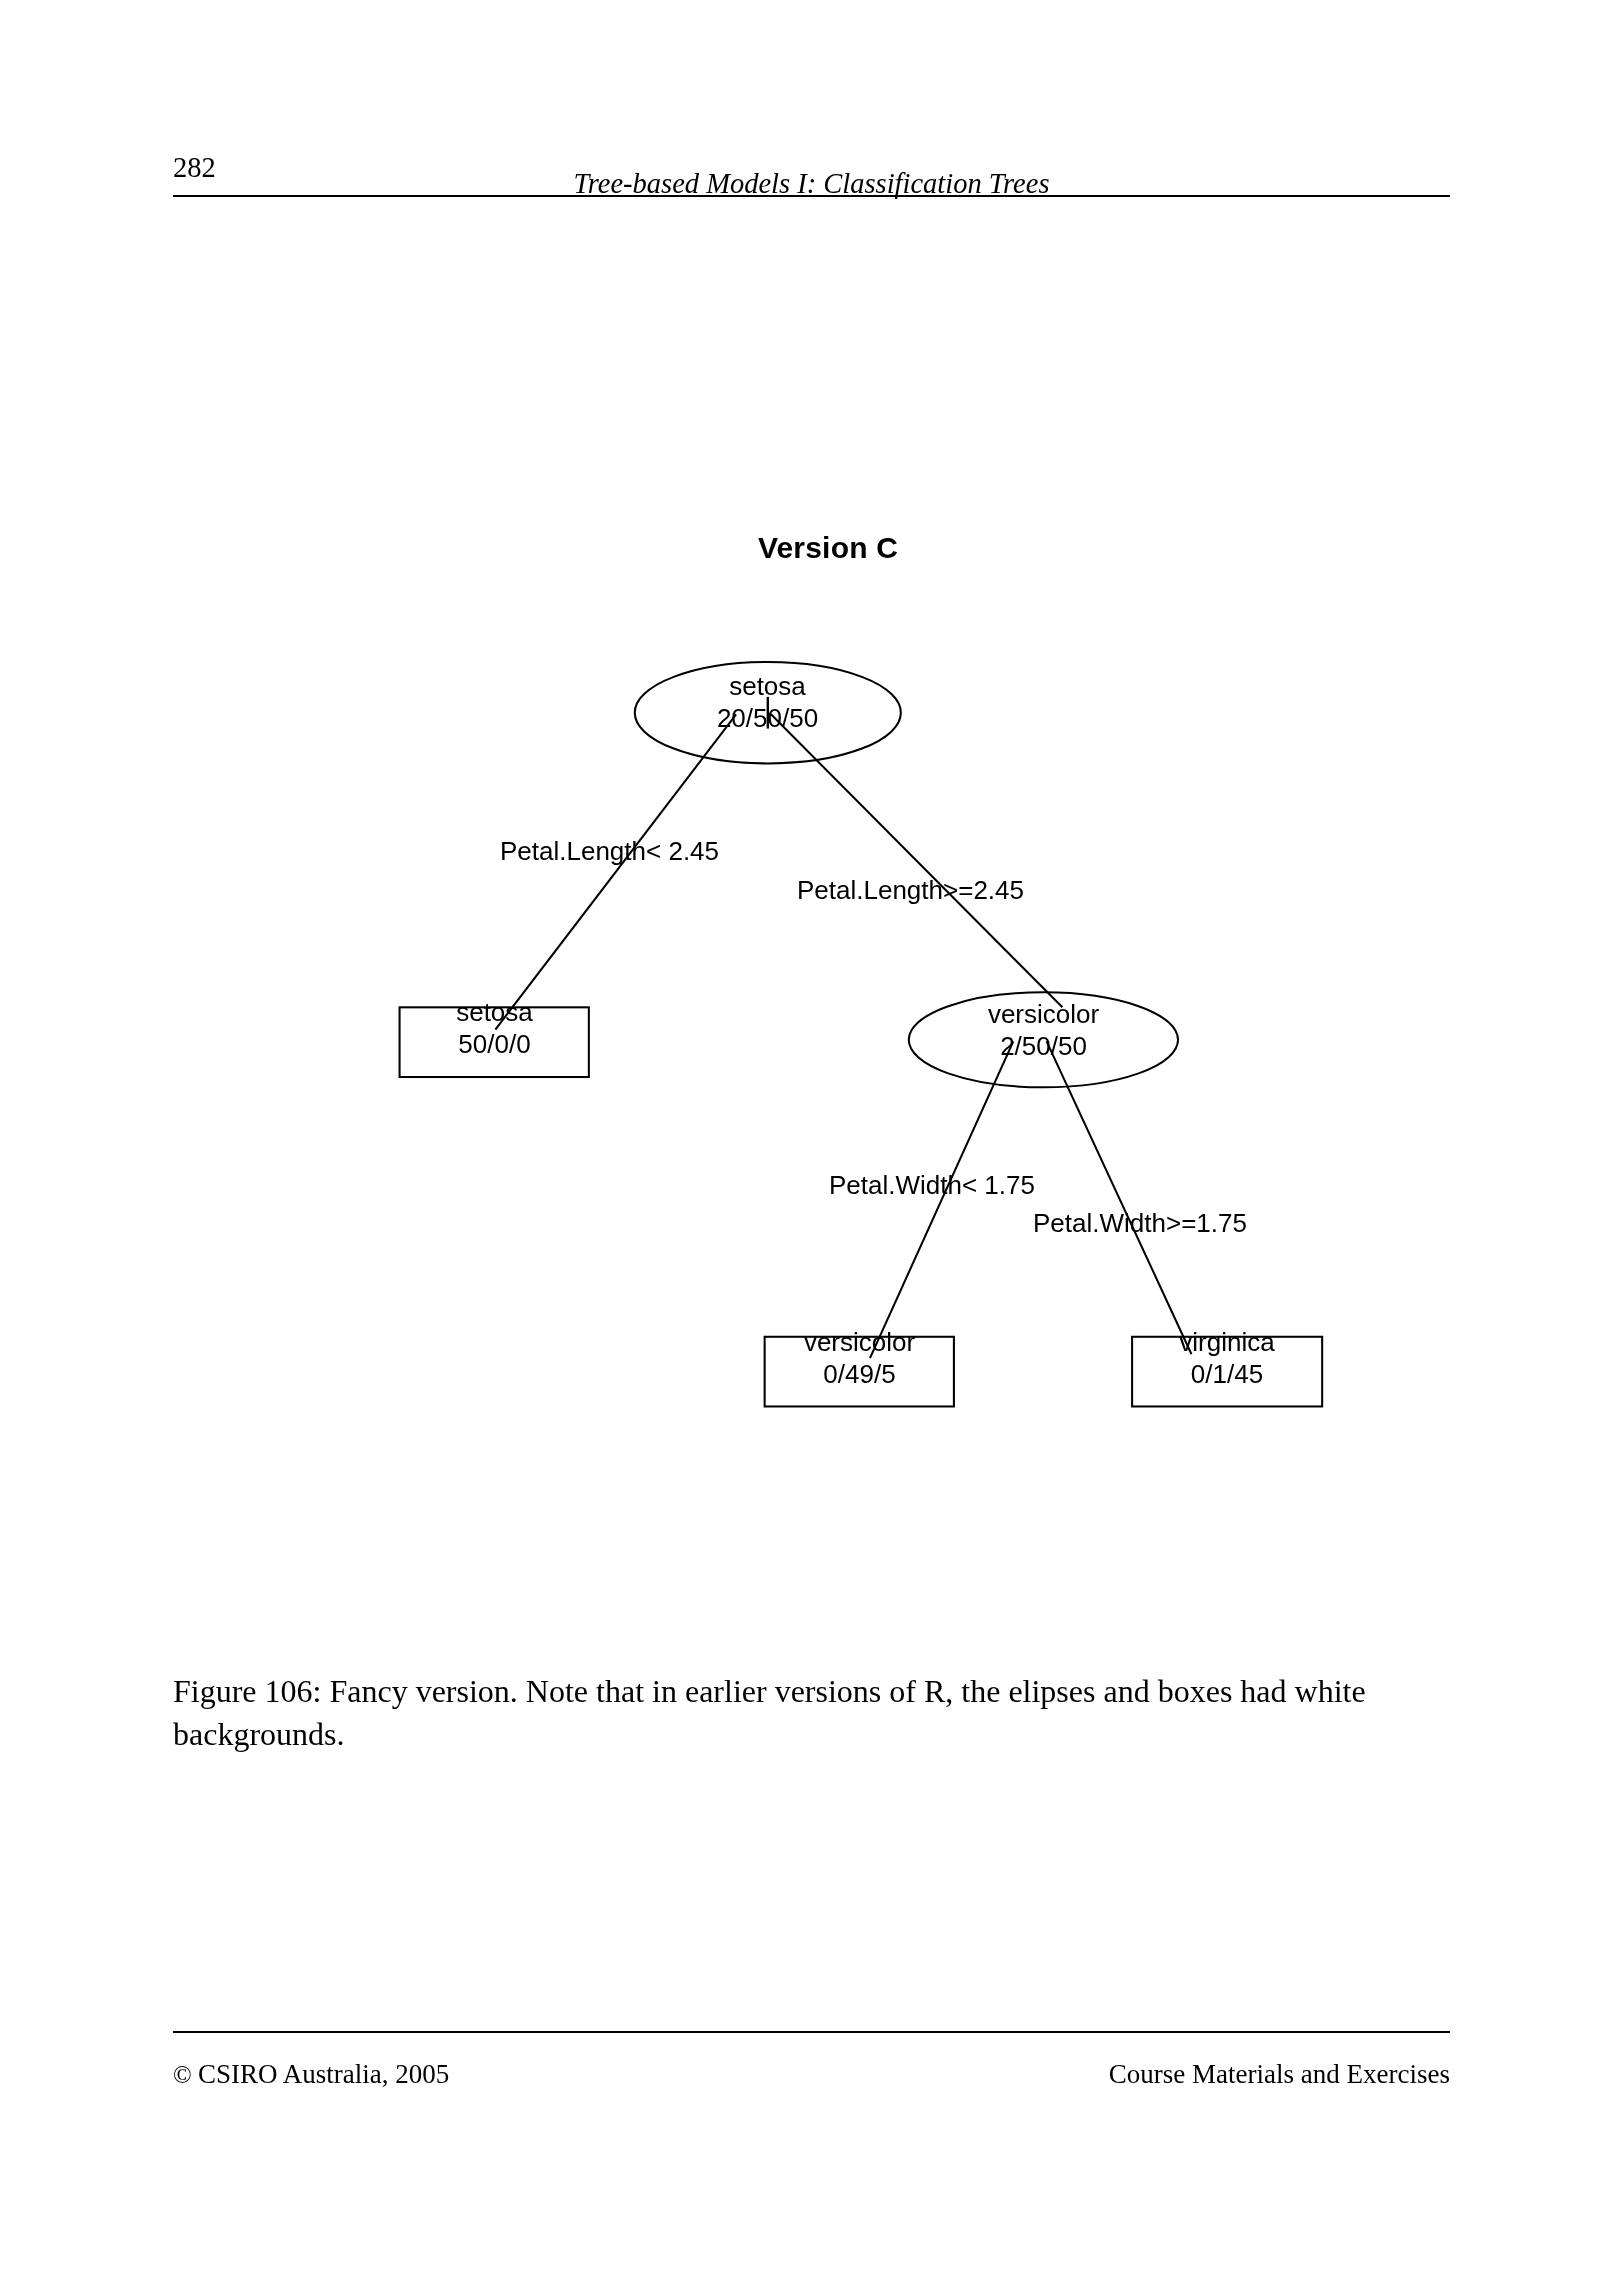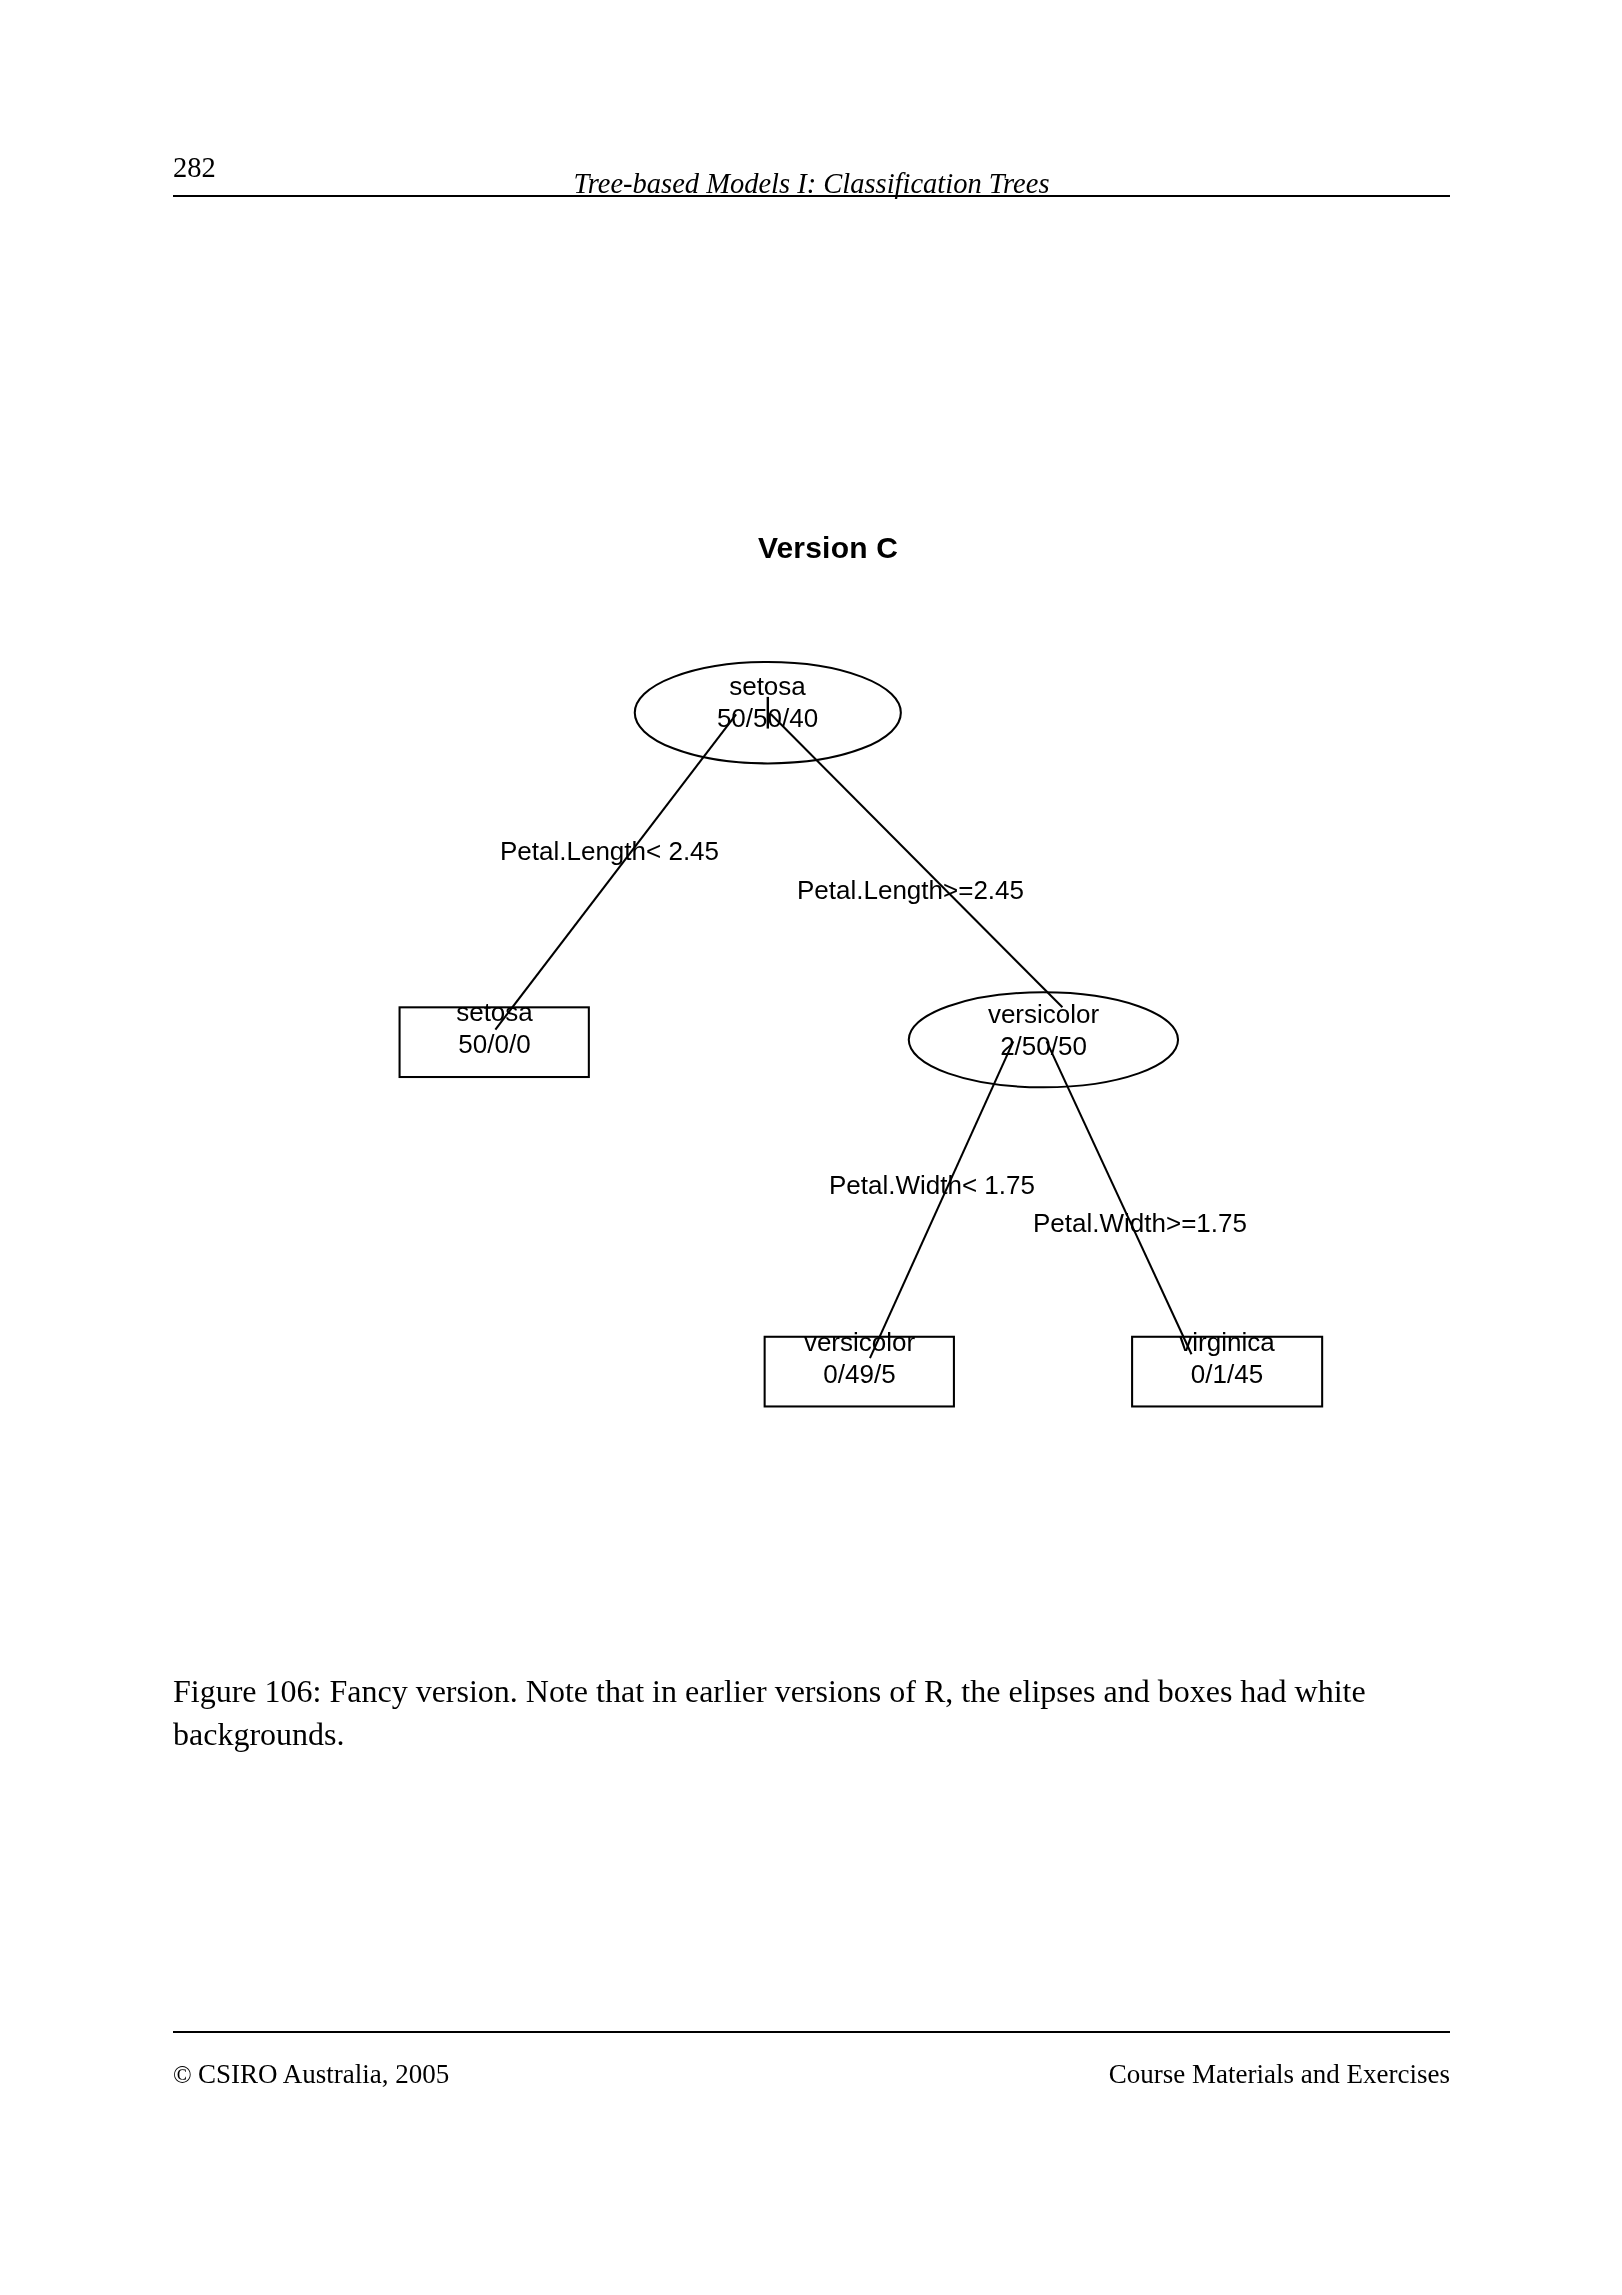--- a/index.html
+++ b/index.html
@@ -173,21 +173,21 @@
       <ellipse cx="948" cy="900" rx="168" ry="64"></ellipse>
       <rect x="483" y="1272" width="239" height="88"></rect>
       <ellipse cx="1296" cy="1313" rx="170" ry="60"></ellipse>
       <rect x="944" y="1688" width="239" height="88"></rect>
       <rect x="1408" y="1688" width="240" height="88"></rect>
     </g>
   </svg>
 
   <div class="node-text" style="left:616px; top:670px; width:269px;">
     <span>setosa</span>
-    <span class="line2">50/50/40</span>
+    <span class="line2">20/50/50</span>
   </div>
 
   <div class="node-text" style="left:383px; top:996px; width:189px;">
     <span>setosa</span>
     <span class="line2">50/0/0</span>
   </div>
 
   <div class="node-text" style="left:892px; top:998px; width:269px;">
     <span>versicolor</span>
     <span class="line2">2/50/50</span>

